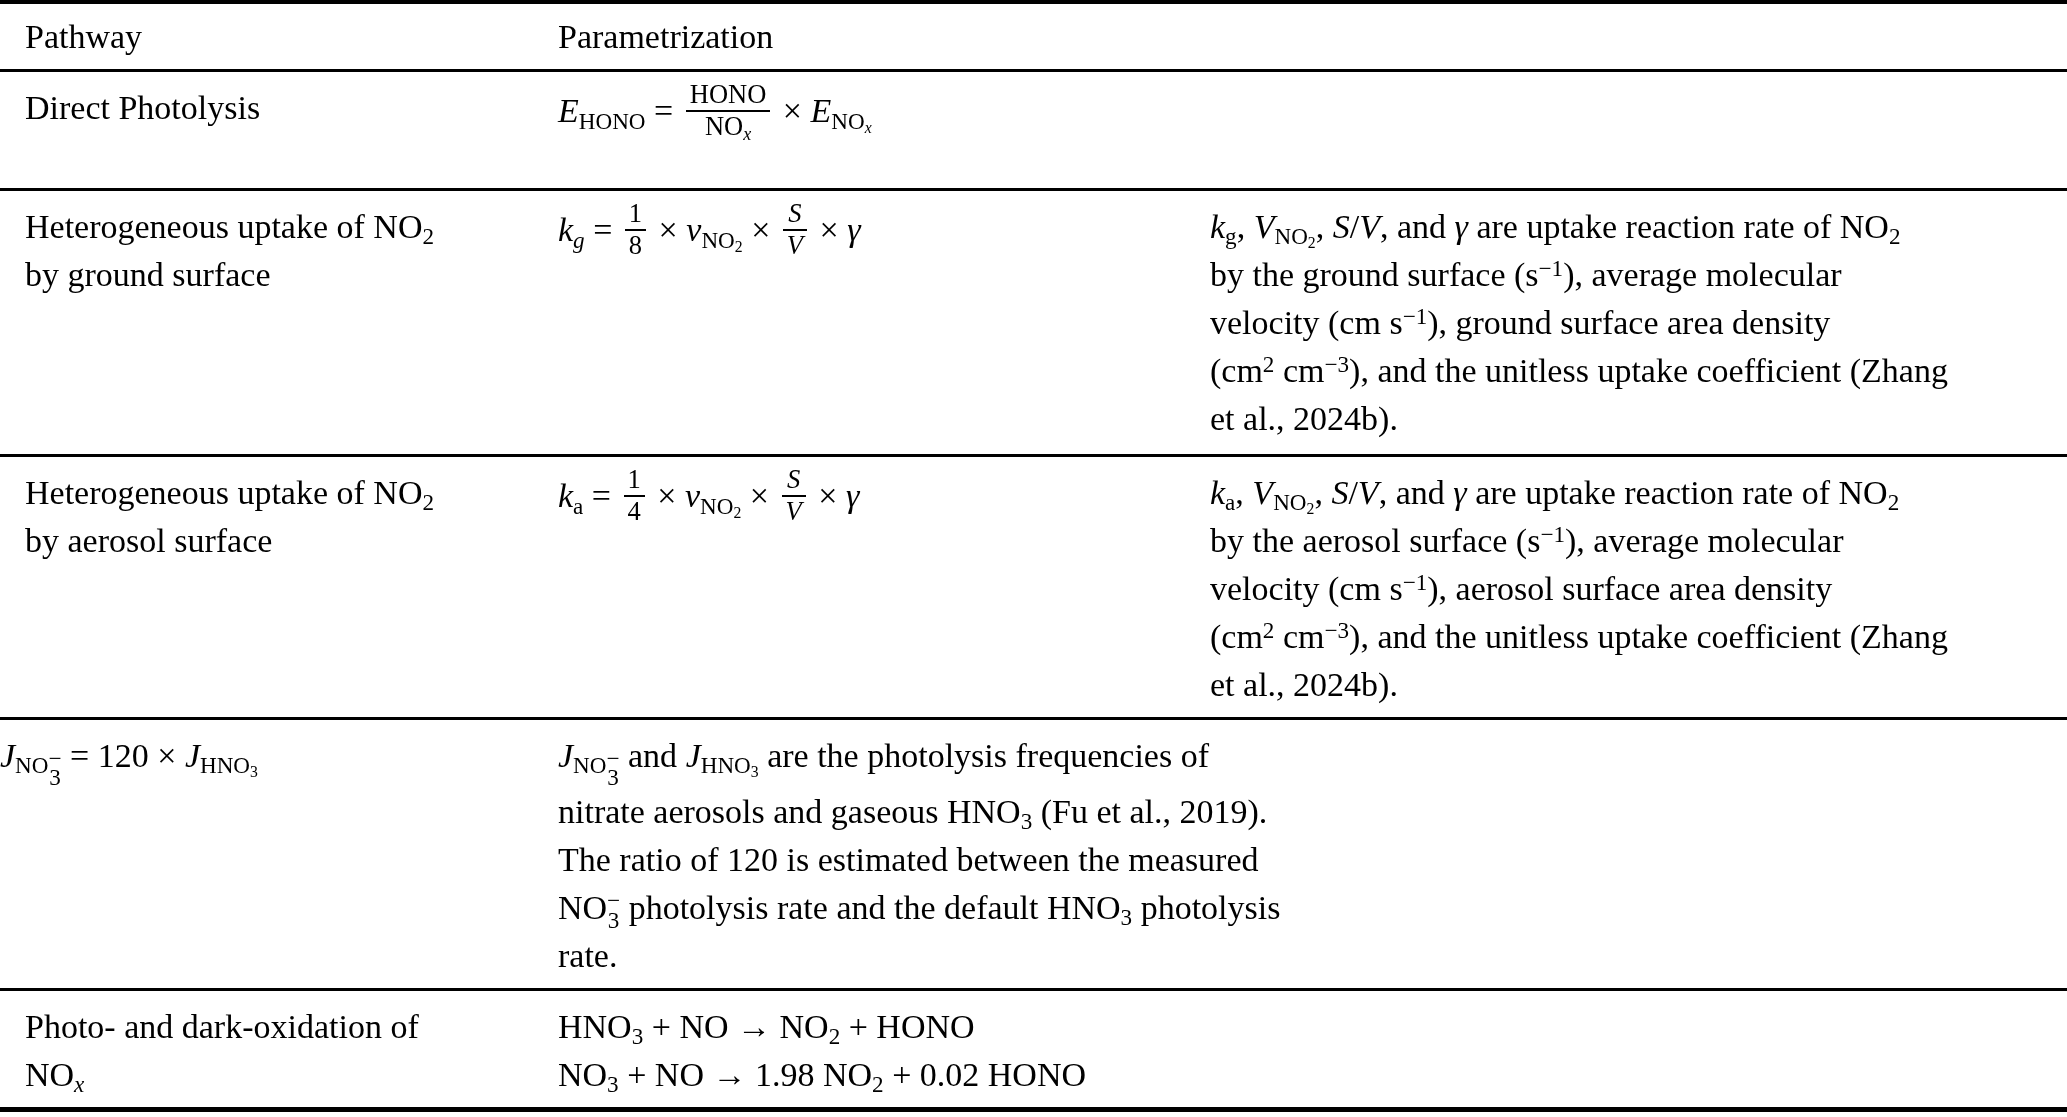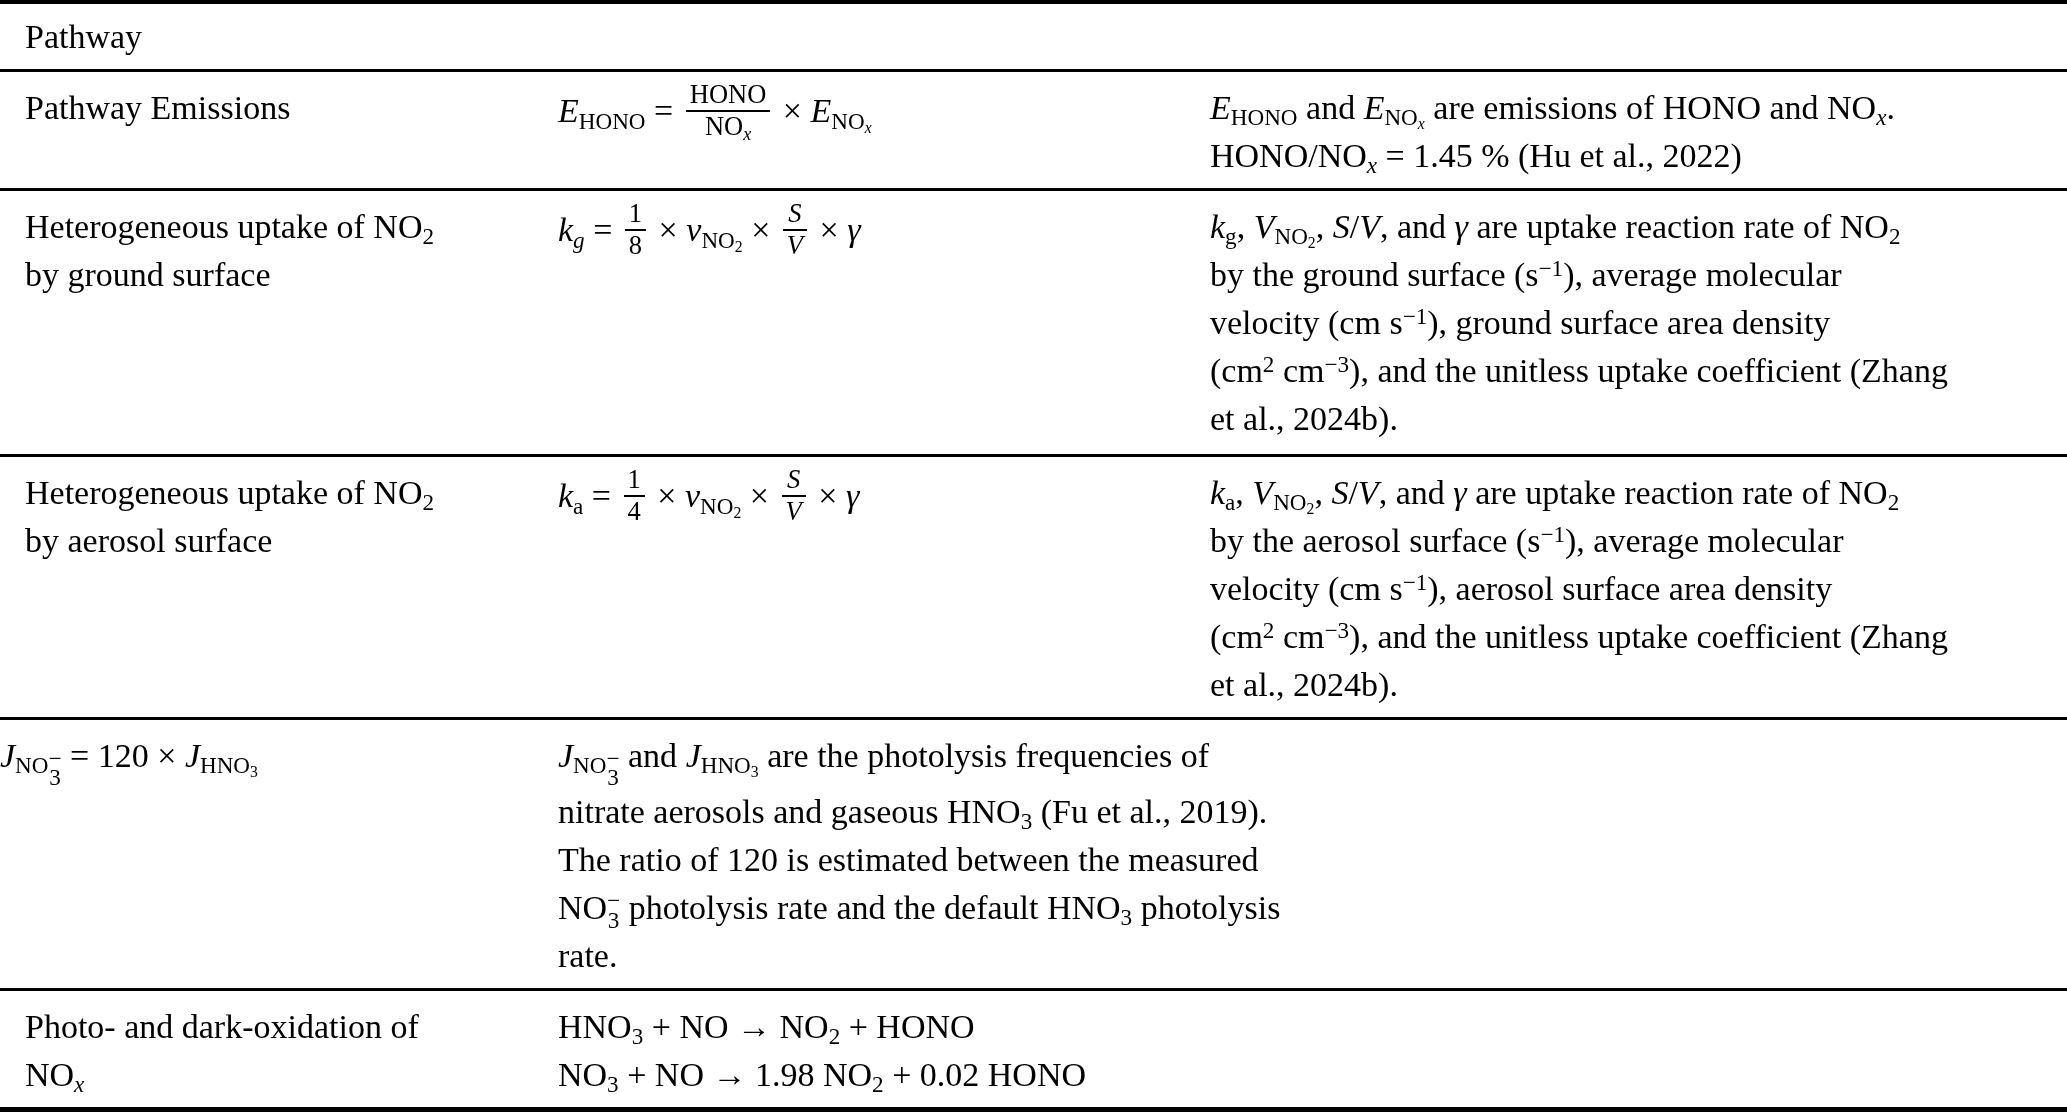--- a/index.html
+++ b/index.html
@@ -87,26 +87,26 @@
 
   i { font-style: italic; }
 </style>
 </head>
 <body>
 
 <div class="tbl">
 
   <div class="trow hdr r-h">
     <div class="cell c1">Pathway</div>
+    <div class="cell c2">Parametrization</div>
   </div>
 
   <div class="trow r-1">
-    <div class="cell c1">Pathway Emissions</div>
+    <div class="cell c1">Direct Photolysis</div>
     <div class="cell c2"><i>E</i><span class="sb">HONO</span> = <span class="frac"><span class="fn">HONO</span><span class="fd">NO<span class="sb"><i>x</i></span></span></span> × <i>E</i><span class="sb">NO<span class="sb"><i>x</i></span></span></div>
-    <div class="cell c3"><i>E</i><span class="sb">HONO</span> and <i>E</i><span class="sb">NO<span class="sb"><i>x</i></span></span> are emissions of HONO and NO<span class="sb"><i>x</i></span>.<br>HONO/NO<span class="sb"><i>x</i></span> = 1.45 % (Hu et al., 2022)</div>
   </div>
 
   <div class="trow r-2">
     <div class="cell c1">Heterogeneous uptake of NO<span class="sb">2</span><br>by ground surface</div>
     <div class="cell c2"><i>k</i><span class="sb"><i>g</i></span> = <span class="frac"><span class="fn">1</span><span class="fd">8</span></span> × <i>v</i><span class="sb">NO<span class="sb">2</span></span> × <span class="frac"><span class="fn"><i>S</i></span><span class="fd"><i>V</i></span></span> × <i>γ</i></div>
     <div class="cell c3"><i>k</i><span class="sb">g</span>, <i>V</i><span class="sb">NO<span class="sb">2</span></span>, <i>S</i>/<i>V</i>, and <i>γ</i> are uptake reaction rate of NO<span class="sb">2</span><br>by the ground surface (s<span class="sp">−1</span>), average molecular<br>velocity (cm s<span class="sp">−1</span>), ground surface area density<br>(cm<span class="sp">2</span> cm<span class="sp">−3</span>), and the unitless uptake coefficient (Zhang<br>et al., 2024b).</div>
   </div>
 
   <div class="trow r-3">
     <div class="cell c1">Heterogeneous uptake of NO<span class="sb">2</span><br>by aerosol surface</div>

